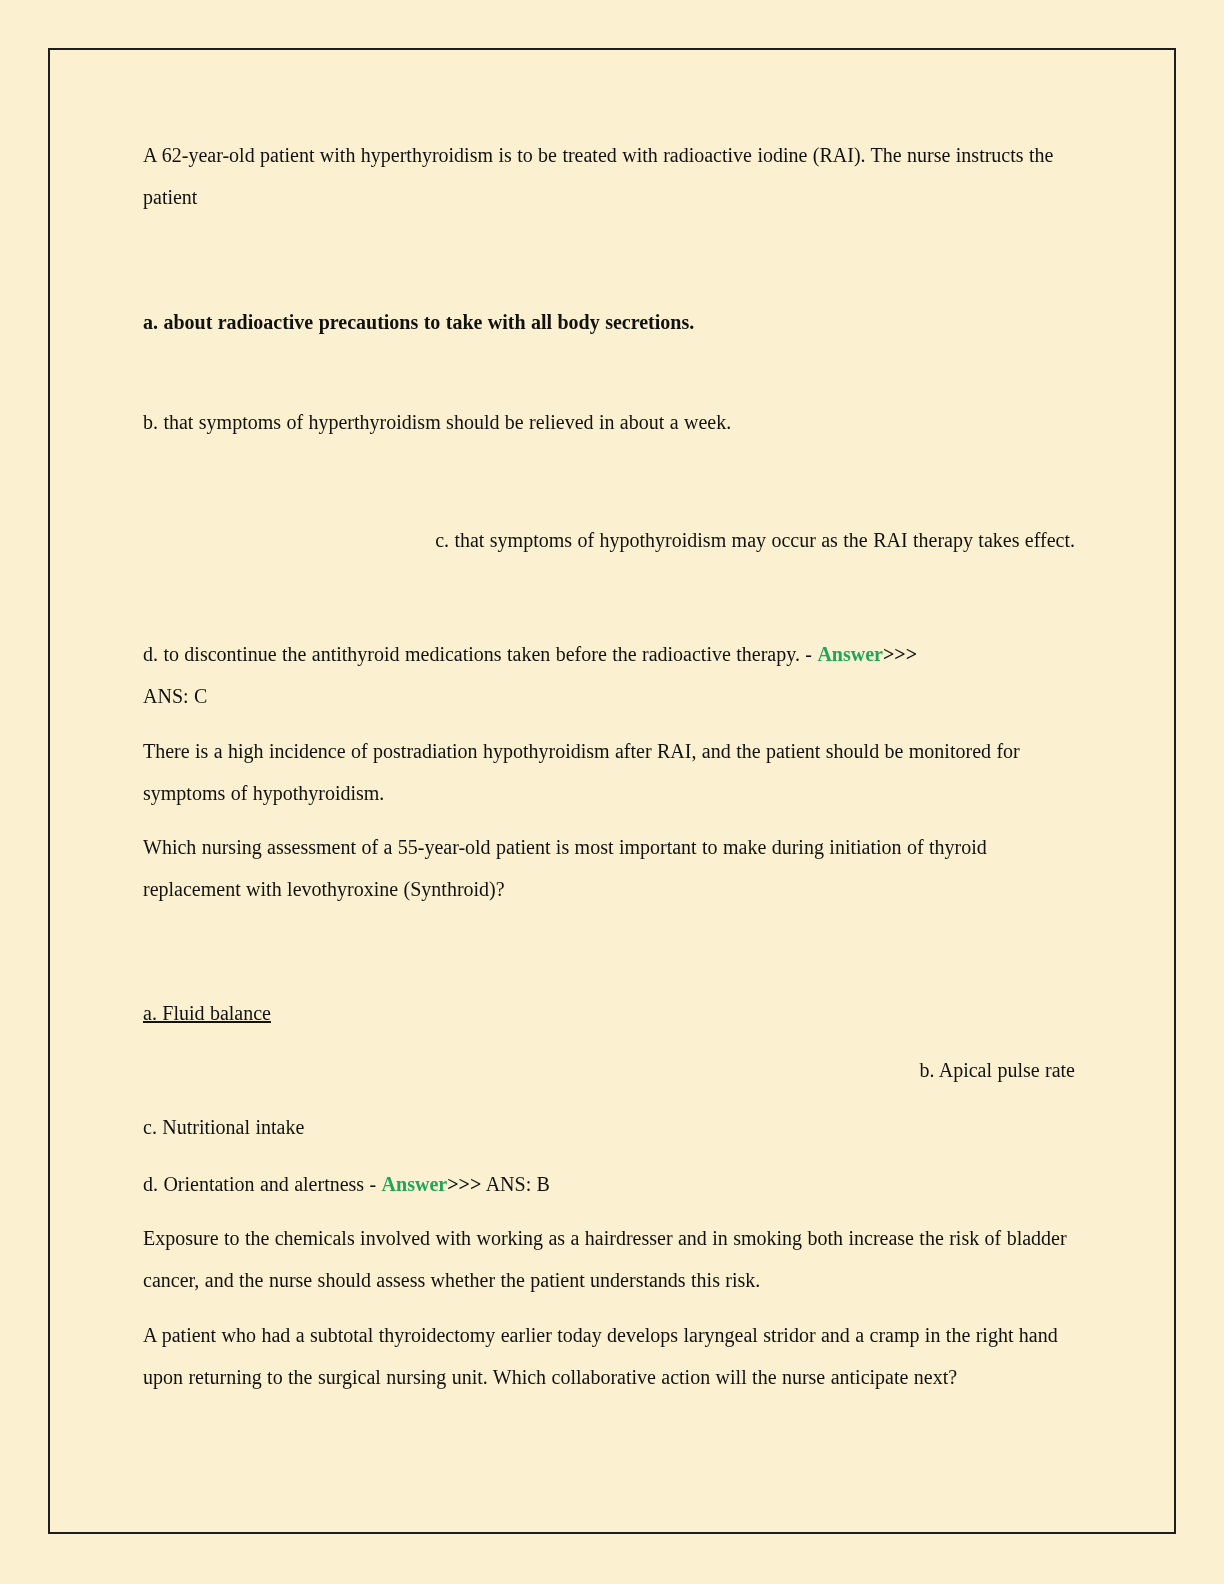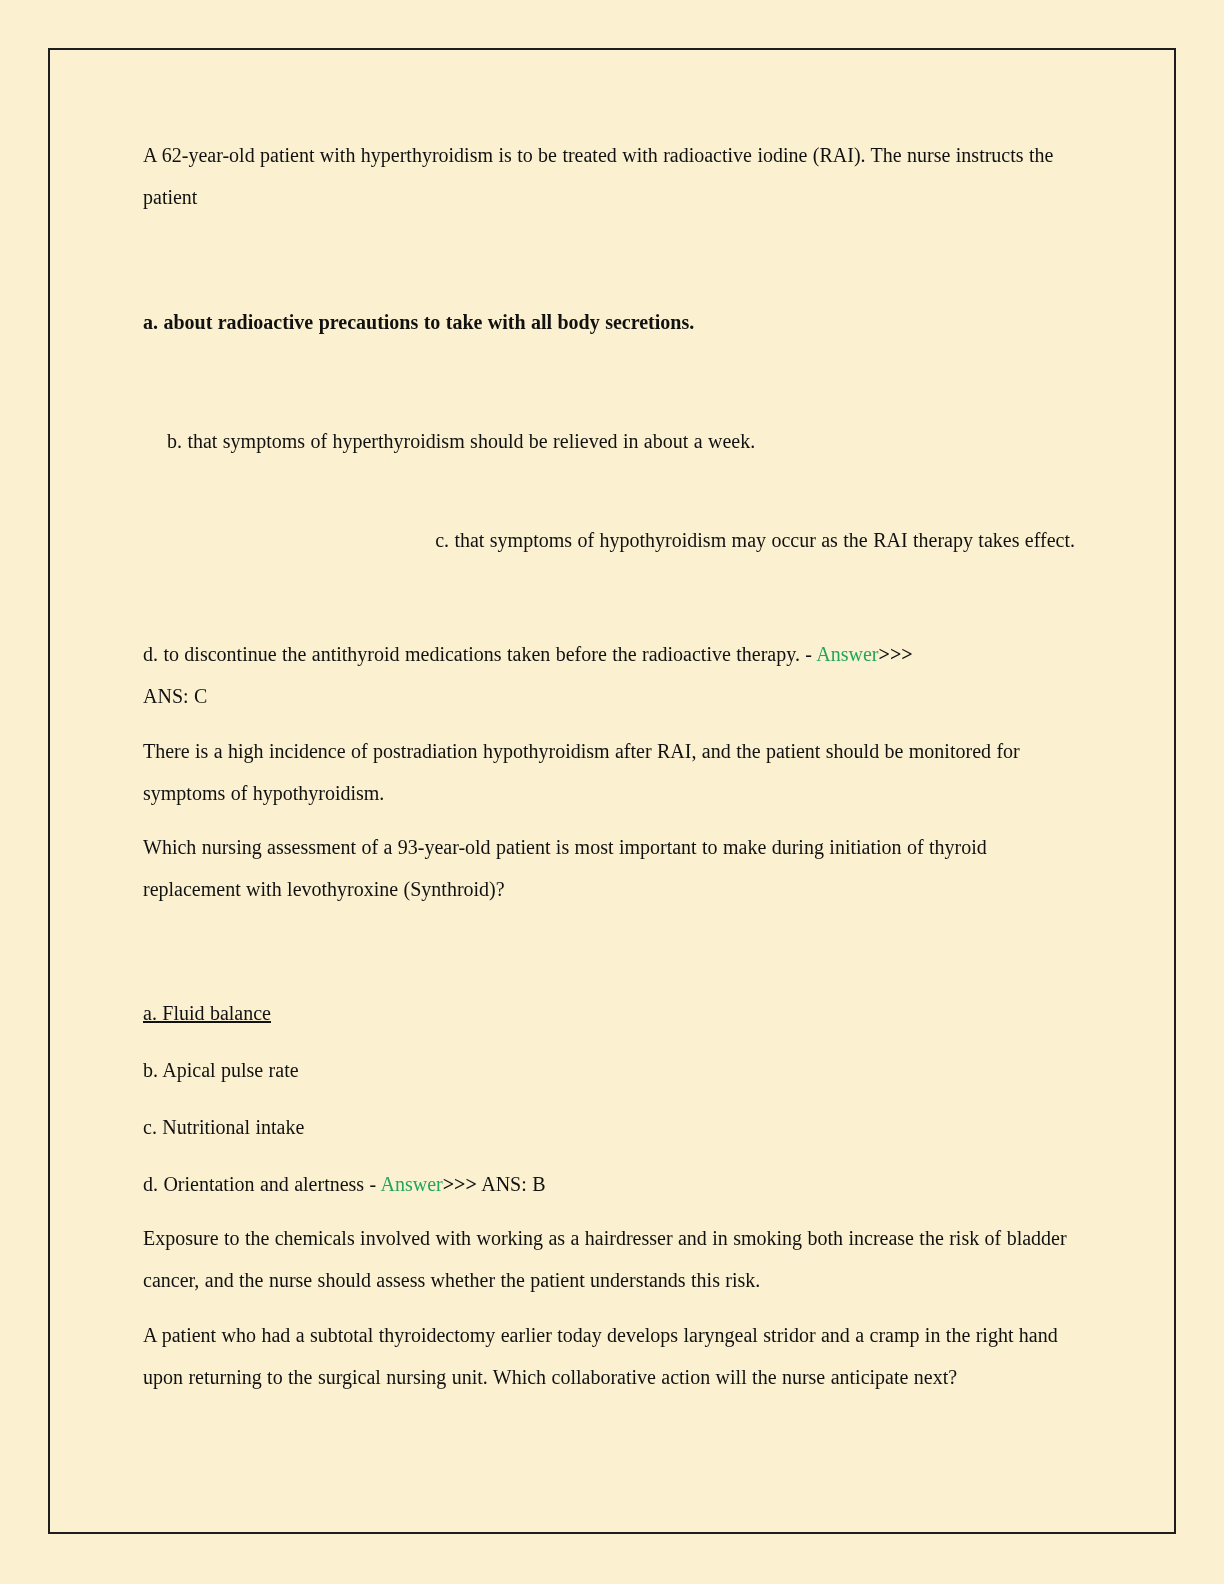--- a/index.html
+++ b/index.html
@@ -31,33 +31,33 @@
   .para {
     position: absolute;
     left: 143px;
     width: 932px;
     margin: 0;
     font-size: 20px;
     line-height: 42px;
     text-align: left;
     word-spacing: 0.02em;
   }
-  .answer-green { color: var(--green); }
+  .answer-green { color: var(--green); font-weight: bold; }
   .arrows { font-weight: bold; }
 
   
   .p-q1-stem      { top: 134px; }
   .p-q1-a         { top: 301px; font-weight: bold; }
-  .p-q1-b         { top: 420px; margin-left: 24px; }
+  .p-q1-b         { top: 401px; }
   .p-q1-c         { top: 519px; text-align: right; }
   .p-q1-d         { top: 633px; }
   .p-q1-rationale { top: 730px; }
   .p-q2-stem      { top: 826px; }
   .p-q2-a         { top: 992px; text-decoration: underline; }
-  .p-q2-b         { top: 1049px; }
+  .p-q2-b         { top: 1049px; text-align: right; }
   .p-q2-c         { top: 1106px; }
   .p-q2-d         { top: 1163px; }
   .p-q2-rationale { top: 1217px; }
   .p-q3-stem      { top: 1314px; }
 </style>
 </head>
 <body>
 
 <div class="frame"></div>
 
@@ -66,21 +66,21 @@
 <p class="para p-q1-a">a. about radioactive precautions to take with all body secretions.</p>
 
 <p class="para p-q1-b">b. that symptoms of hyperthyroidism should be relieved in about a week.</p>
 
 <p class="para p-q1-c">c. that symptoms of hypothyroidism may occur as the RAI therapy takes effect.</p>
 
 <p class="para p-q1-d"><span>d. to discontinue the antithyroid medications taken before the radioactive therapy. - </span><span class="answer-green">Answer</span><span class="arrows">&gt;&gt;&gt;</span><br><span>ANS: C</span></p>
 
 <p class="para p-q1-rationale">There is a high incidence of postradiation hypothyroidism after RAI, and the patient should be monitored for symptoms of hypothyroidism.</p>
 
-<p class="para p-q2-stem">Which nursing assessment of a 93-year-old patient is most important to make during initiation of thyroid replacement with levothyroxine (Synthroid)?</p>
+<p class="para p-q2-stem">Which nursing assessment of a 55-year-old patient is most important to make during initiation of thyroid replacement with levothyroxine (Synthroid)?</p>
 
 <p class="para p-q2-a">a. Fluid balance</p>
 
 <p class="para p-q2-b">b. Apical pulse rate</p>
 
 <p class="para p-q2-c">c. Nutritional intake</p>
 
 <p class="para p-q2-d"><span>d. Orientation and alertness - </span><span class="answer-green">Answer</span><span class="arrows">&gt;&gt;&gt;</span><span> ANS: B</span></p>
 
 <p class="para p-q2-rationale">Exposure to the chemicals involved with working as a hairdresser and in smoking both increase the risk of bladder cancer, and the nurse should assess whether the patient understands this risk.</p>

